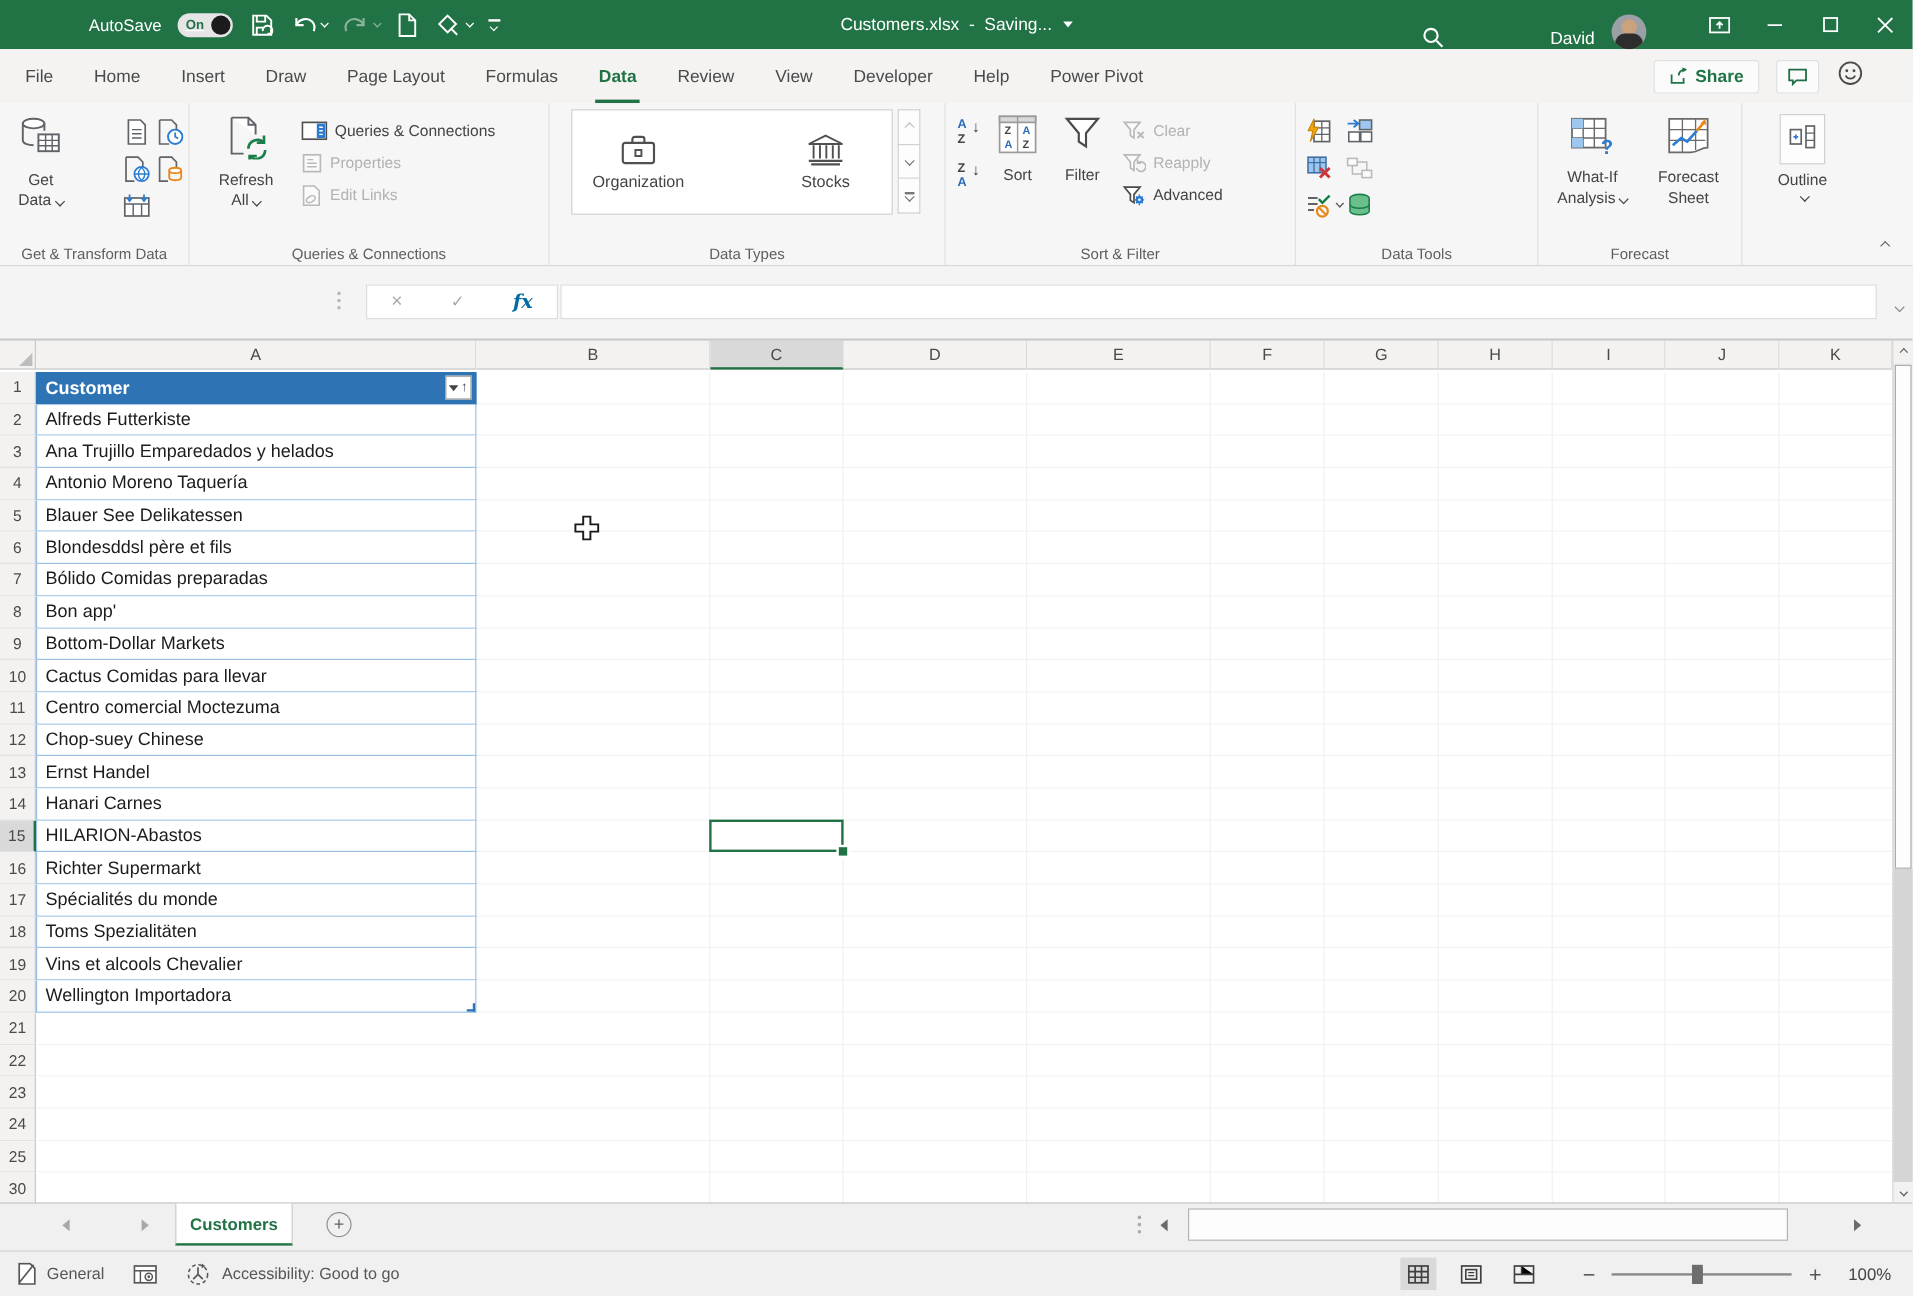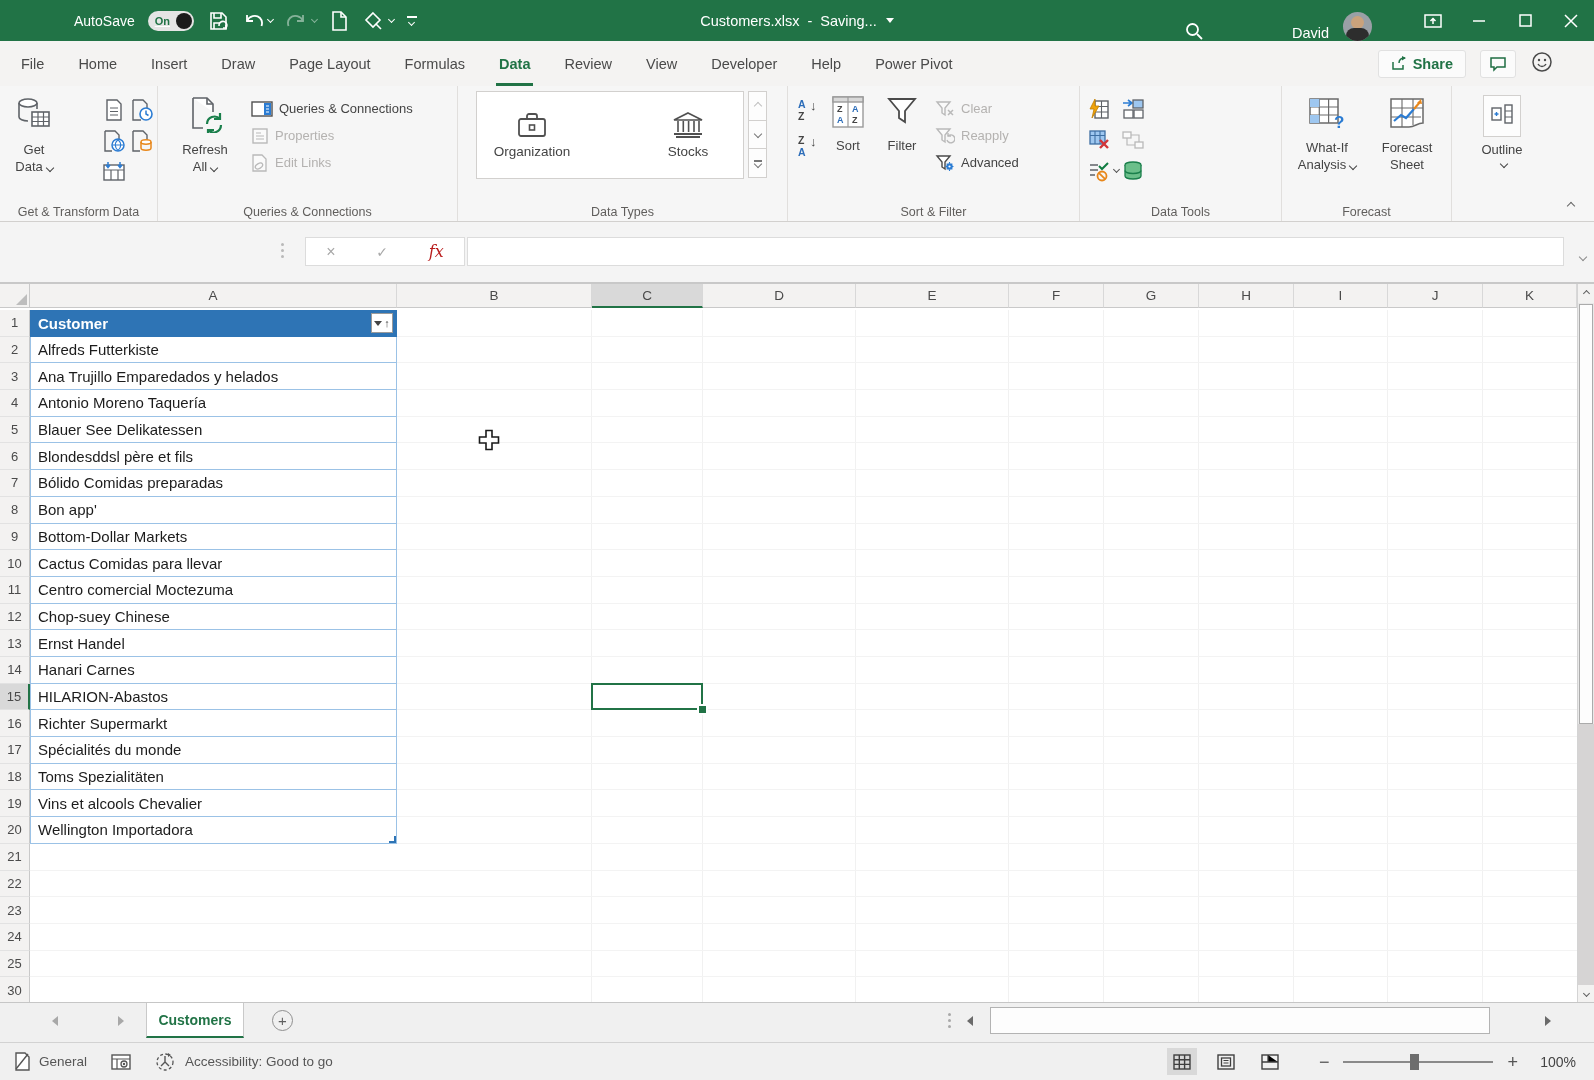--- a/index.html
+++ b/index.html
@@ -71,21 +71,21 @@
 
   
   .fbar{position:absolute;left:0;top:222px;width:1594px;height:60px;background:#f4f4f4;display:flex;align-items:center;}
   .namebox{position:absolute;left:10px;top:15px;width:250px;height:29px;background:#fff;border:1px solid #dcdcdc;
            display:flex;align-items:center;font-size:14px;color:#2b2b2b;padding-left:10px;}
   .namebox .dd{position:absolute;right:8px;width:0;height:0;border-left:4px solid transparent;border-right:4px solid transparent;border-top:5px solid #8a8a8a;}
   .fdots{position:absolute;left:281px;top:21px;width:3px;display:flex;flex-direction:column;gap:3px;}
   .fdots i{width:3px;height:3px;border-radius:50%;background:#b9b9b9;}
   .fbtns{position:absolute;left:305px;top:15px;width:160px;height:29px;background:#fff;border:1px solid #dcdcdc;
          display:flex;align-items:center;justify-content:space-around;color:#a8a8a8;}
-  .fx{font-family:"DejaVu Serif","Liberation Serif",serif;font-style:italic;font-weight:400;color:#b91c1c;font-size:16px;}
+  .fx{font-family:"DejaVu Serif","Liberation Serif",serif;font-style:italic;font-weight:700;color:#0369a1;font-size:16px;}
   .finput{position:absolute;left:467px;top:15px;right:30px;height:29px;background:#fff;border:1px solid #dcdcdc;
           font-size:14px;display:flex;align-items:center;padding-left:8px;color:#222;}
   .fexpand{position:absolute;right:8px;top:24px;color:#8a8a8a;}
 
   
   .gridarea{position:absolute;left:0;top:282px;width:1594px;height:720px;background:#fff;border-top:2px solid #c8c8c8;}
   .corner{position:absolute;left:0;top:0;width:30px;height:24px;background:#f3f2f1;border-right:1px solid #c9c9c9;border-bottom:1px solid #c9c9c9;}
   .corner::after{content:"";position:absolute;right:2px;bottom:2px;border-left:11px solid transparent;border-bottom:11px solid #bdbdbd;}
   .colhdr{position:absolute;top:0;height:24px;background:#f3f2f1;border-right:1px solid #d8d8d8;border-bottom:1px solid #c9c9c9;
           display:flex;align-items:center;justify-content:center;font-size:13.5px;color:#4a4a4a;}

